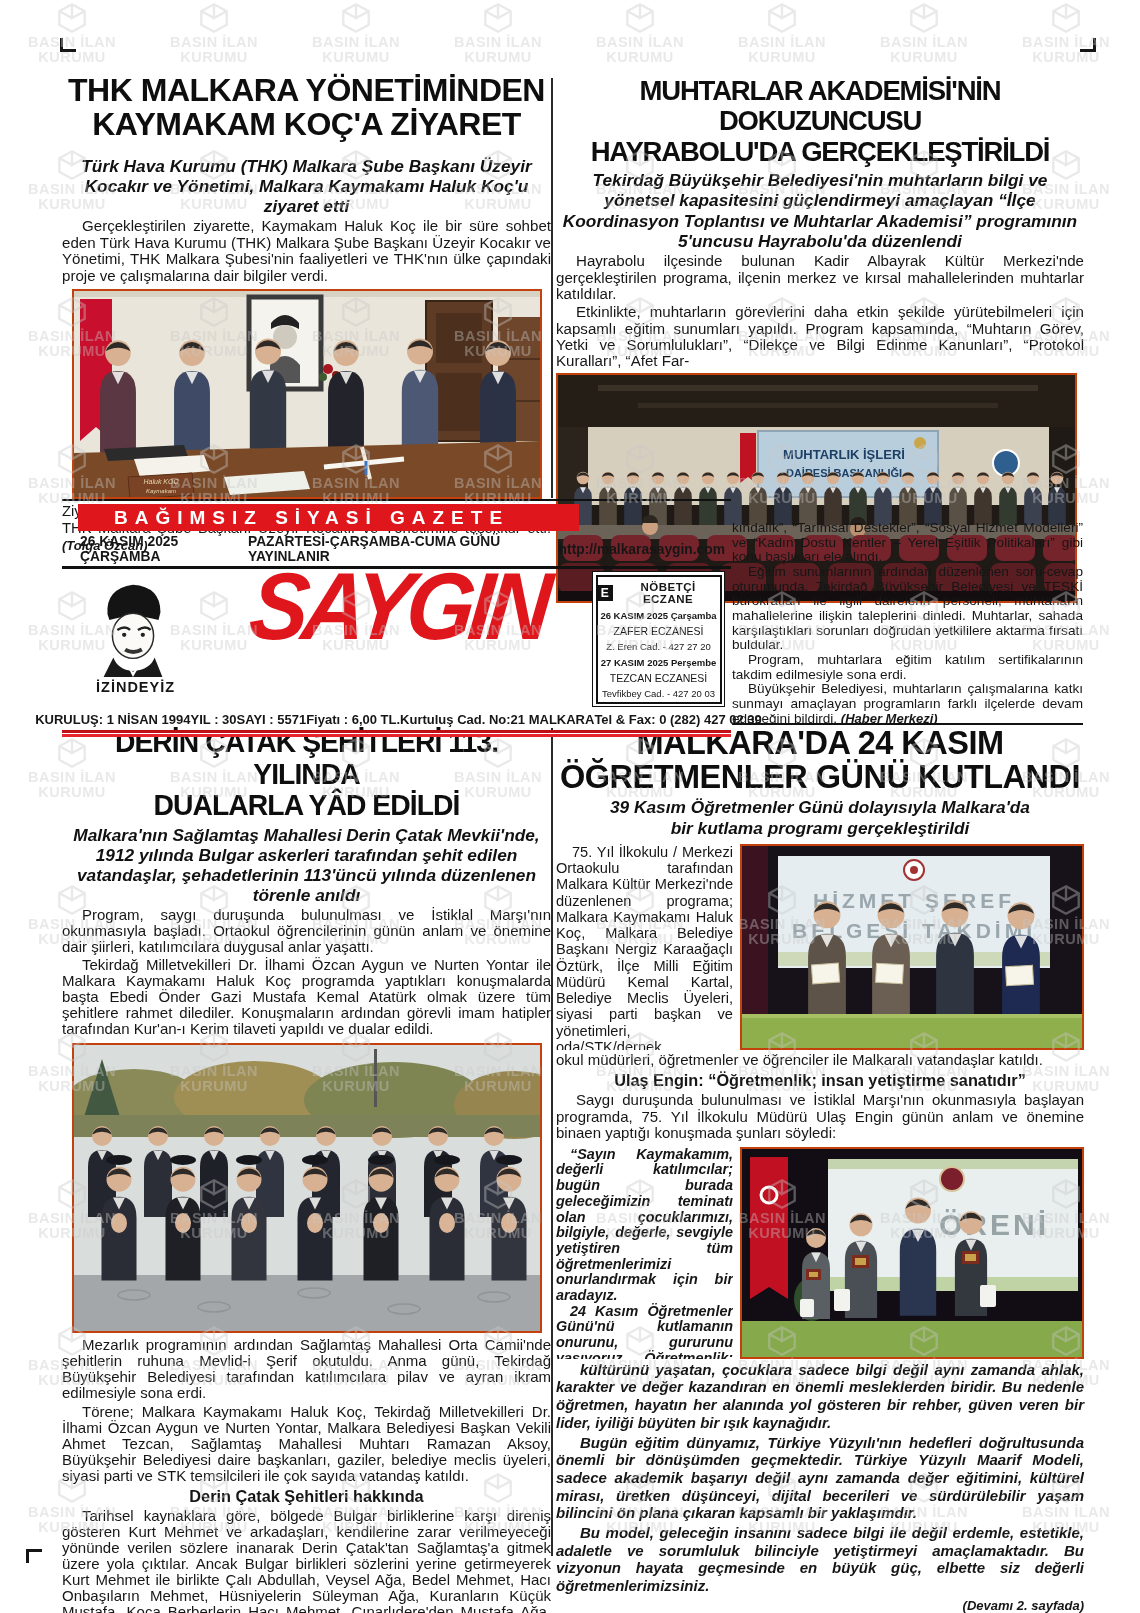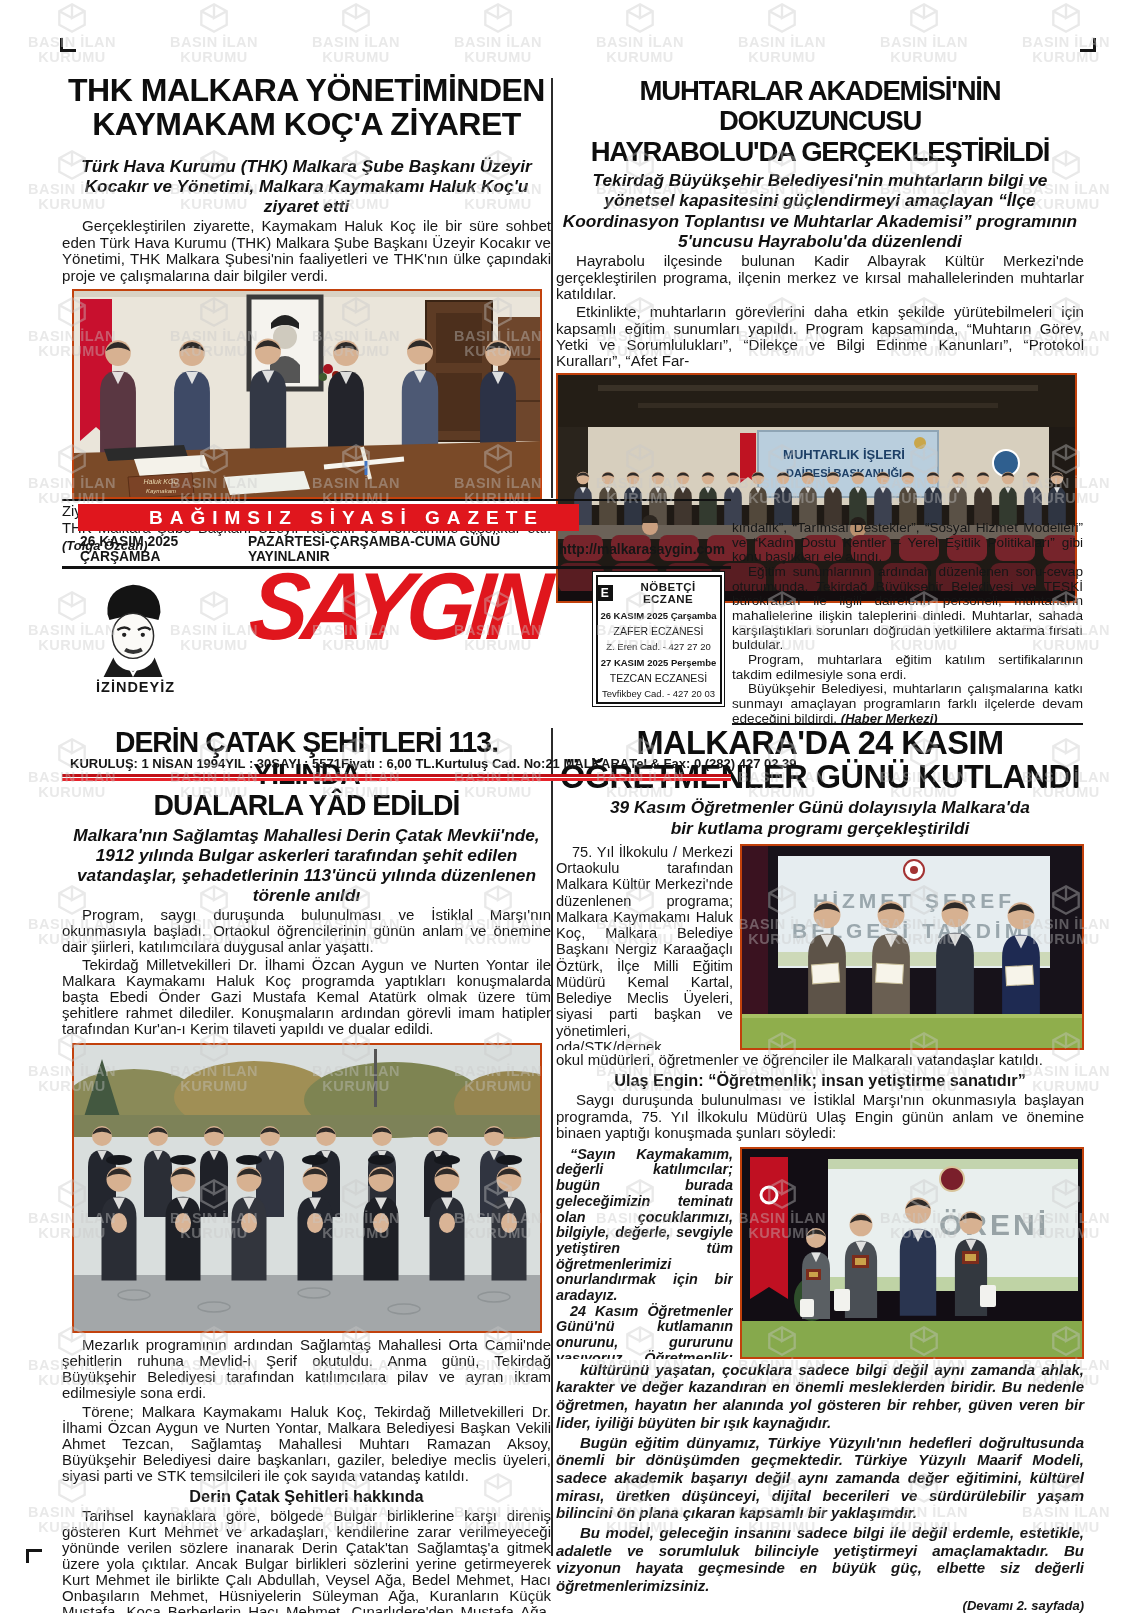--- a/index.html
+++ b/index.html
@@ -40,21 +40,21 @@
 
   
   #cont-col { left:732px; top:521px; width:351px; height:204px; z-index:1;
               border-bottom:2.5px solid #111; font-size:13.6px; line-height:1.08; overflow:hidden; }
   #cont-col p { text-align:justify; }
   #cont-col p + p { text-indent:16px; }
 
   
   #masthead { left:62px; top:499px; width:669px; z-index:2; border-top:2.5px solid #111; }
   .banner { height:27px; background:#e0161d; margin:3px 152px 0 16px; color:#fff; font-weight:bold;
-            font-size:19px; letter-spacing:7px; text-align:center; line-height:27px;padding-left:36px; }
+            font-size:19px; letter-spacing:7px; text-align:left; line-height:27px;padding-left:36px; }
   .mh-row { display:flex; justify-content:space-between; align-items:center; font-weight:bold;
             font-size:13.8px; padding:3px 6px 2px 18px; }
   .mh-rule { border-top:3px solid #111; }
   .mh-logo-area { position:relative; height:140px; }
   .ataturk { position:absolute; left:20px; top:6px; }
   .motto { position:absolute; left:34px; top:110px; font-weight:bold; font-size:14.5px; letter-spacing:1px; }
   .saygin { position:absolute; left:146px; top:-10px; width:390px; text-align:center;
             font-size:88px; font-weight:bold; font-style:italic; color:#e0161d; letter-spacing:-6px;
             transform:skewX(-6deg) scaleY(1.08); transform-origin:center top; line-height:1; }
   .malkara-row { position:absolute; left:150px; top:93px; width:382px; display:flex;
@@ -62,22 +62,22 @@
   .malkara-row .slash { display:inline-block; width:9px; height:30px; background:#e0161d;
                         transform:skewX(-25deg); margin-right:4px; }
   .malkara-row .mk { font-size:37px; font-weight:bold; letter-spacing:1px; color:#111; margin-left:6px; }
   .eczane { position:absolute; right:6px; top:2px; width:133px; height:136px; border:1px solid #111; padding:2.5px; background:#fff; }
   .ecz-inner { border:2.5px solid #111; height:100%; text-align:center; padding-top:4px; }
   .ecz-head { display:flex; align-items:center; justify-content:center; gap:4px; font-weight:bold; font-size:11.5px; letter-spacing:0.5px; }
   .ecz-e { background:#111; color:#fff; width:16px; height:16px; line-height:16px; font-size:12px; font-weight:bold; display:inline-block; }
   .ecz-date { font-weight:bold; font-size:9.5px; margin-top:5px; }
   .ecz-name { font-size:10.5px; margin-top:4px; }
   .ecz-addr { font-size:9.5px; margin-top:4px; }
-  .mh-info { display:flex; justify-content:flex-start; font-weight:bold; font-size:13px;
-             padding:3px 4px 0 8px; white-space:nowrap;margin-top:44px; }
+  .mh-info { display:flex; justify-content:center; font-weight:bold; font-size:13px;
+             padding:3px 4px 0 8px; white-space:nowrap; }
   .mh-red { height:7px; margin-top:3px; background:linear-gradient(#c00f16 0 3px, #ffffff 3px 4px, #e8232b 4px 7px); }
 
   
   #art-derin { left:62px; top:726px; width:489px; }
   #art-derin .hlline { font-size:29.5px; line-height:1.07; letter-spacing:-1px; transform:scaleX(0.96); transform-origin:center; }
   #art-derin .sub { font-size:17.3px; line-height:1.16; margin-top:4px; }
   #art-derin p.bd { font-size:15px; line-height:1.07; margin-top:2px; }
   #ph-memorial { width:470px; height:290px; margin:6px auto 4px; }
   .crosshead { font-weight:bold; font-size:16.3px; text-align:center; margin-top:3px; }
 

